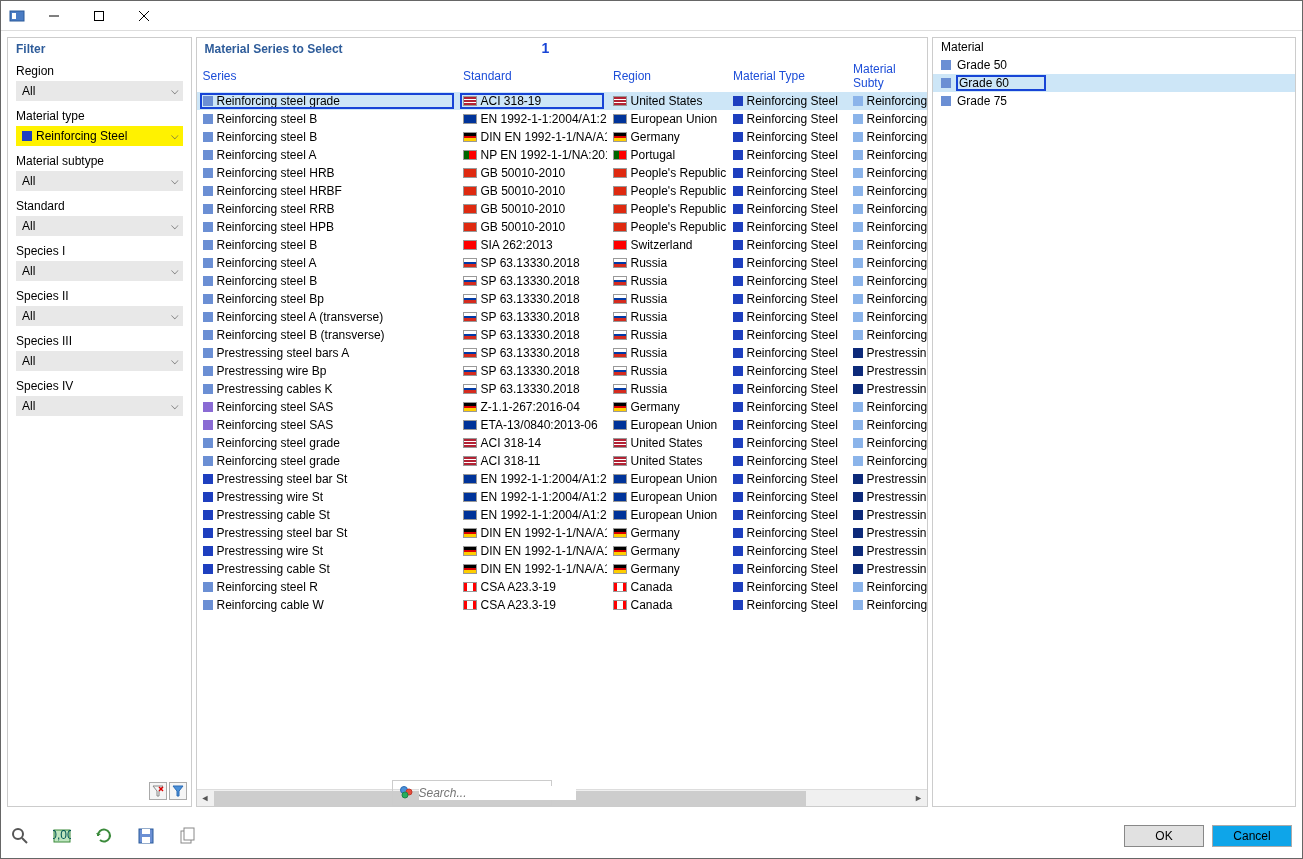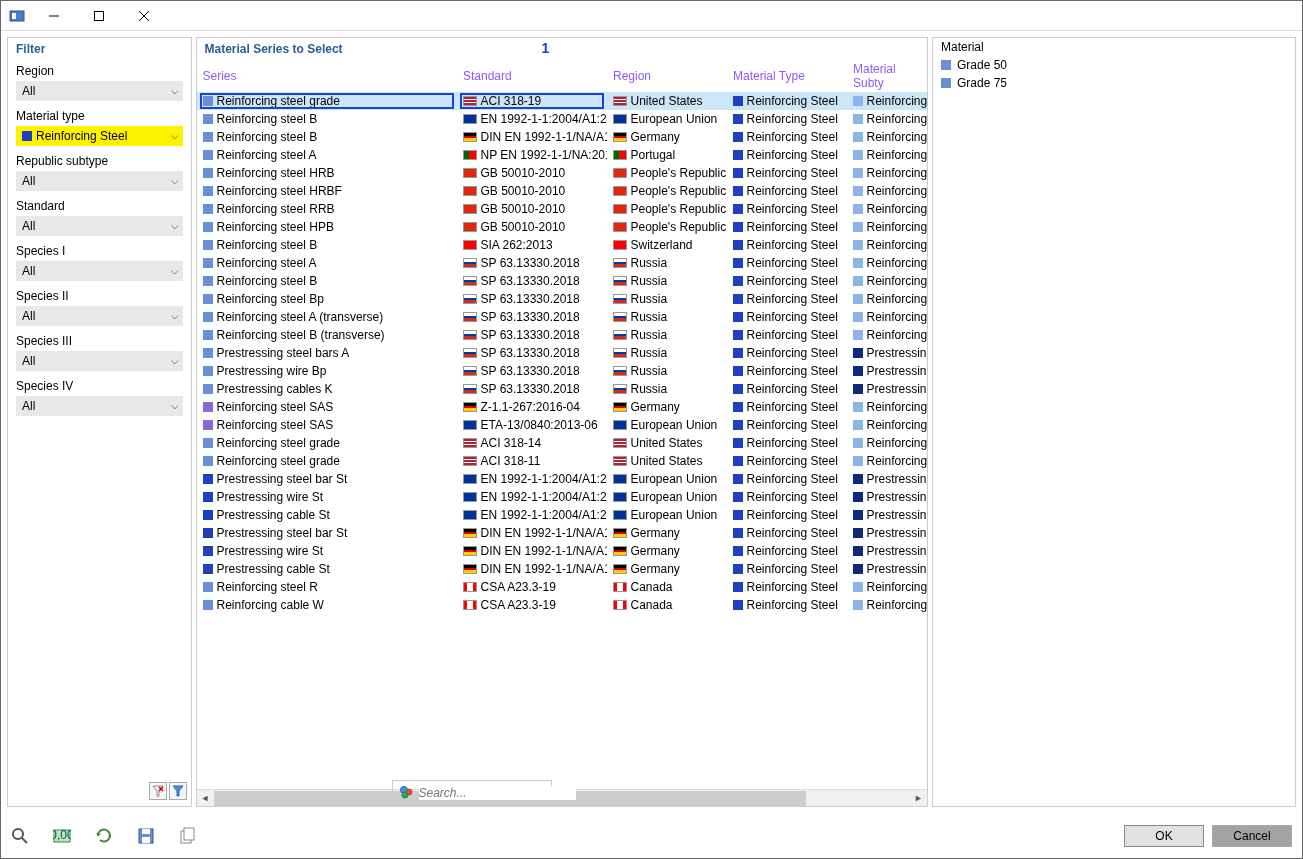--- a/index.html
+++ b/index.html
@@ -18,21 +18,21 @@
 .filter-label:first-child { margin-top: 0; }
 .filter-combo { width: 100%; height: 20px; background: #e8e8e8; border: none; display: flex; align-items: center; padding: 0 6px; position: relative; cursor: pointer; }
 .filter-combo.highlight { background: #fff200; }
 .filter-combo-text { flex: 1; font-size: 12px; display: flex; align-items: center; gap: 4px; }
 .chev { position: absolute; right: 4px; font-size: 10px; color: #555; }
 .series-panel { flex: 1; display: flex; flex-direction: column; position: relative; }
 .series-header-row { position: relative; }
 .annotation-num { position: absolute; color: #1744d6; font-weight: bold; font-size: 14px; }
 .table-wrap { flex: 1; overflow: hidden; position: relative; }
 .tbl { width: 100%; border-collapse: collapse; table-layout: fixed; }
-.tbl th { text-align: left; font-weight: normal; padding: 2px 6px; font-size: 12px; color: #8b5cf6; border-right: 1px solid transparent; height: 18px; }
+.tbl th { text-align: left; font-weight: normal; padding: 2px 6px; font-size: 12px; color: #1d4ed8; border-right: 1px solid transparent; height: 18px; }
 .tbl td { padding: 1px 6px; font-size: 12px; white-space: nowrap; overflow: hidden; text-overflow: ellipsis; height: 18px; }
 .tbl tbody tr { cursor: pointer; }
 .tbl tbody tr.selected { background: #cde6f7; }
 .cell-flex { display: flex; align-items: center; gap: 4px; }
 .swatch { width: 10px; height: 10px; display: inline-block; flex-shrink: 0; }
 .flag { width: 14px; height: 10px; display: inline-block; flex-shrink: 0; border: 0.5px solid #999; }
 .material-panel { width: 365px; display: flex; flex-direction: column; }
 .mat-list { flex: 1; }
 .mat-row { display: flex; align-items: center; gap: 6px; padding: 1px 8px; height: 18px; cursor: pointer; }
 .mat-row.selected { background: #cde6f7; }
@@ -40,21 +40,21 @@
 .scrollbar-h { height: 17px; background: #f0f0f0; border-top: 1px solid #ddd; display: flex; align-items: center; }
 .sb-btn { width: 17px; height: 17px; display: flex; align-items: center; justify-content: center; color: #555; font-size: 9px; cursor: pointer; }
 .sb-track { flex: 1; position: relative; height: 17px; }
 .sb-thumb { position: absolute; height: 15px; top: 1px; background: #cdcdcd; }
 .searchbar { position: absolute; bottom: 0; left: 195px; right: 375px; height: 26px; border: 1px solid #ccc; display: flex; align-items: center; padding: 0 6px; gap: 6px; }
 .search-input { border: none; outline: none; flex: 1; font-size: 12px; color: #888; font-style: italic; }
 .footer { position: absolute; bottom: 0; left: 0; right: 0; height: 45px; display: flex; align-items: center; padding: 0 10px; }
 .footer-icons { display: flex; gap: 24px; }
 .footer-icon { width: 18px; height: 18px; cursor: pointer; }
 .footer-btns { margin-left: auto; display: flex; gap: 8px; }
-.btn { min-width: 80px; height: 22px; border: 1px solid #aaa; background: #a3a3a3; cursor: pointer; font-size: 12px; }
+.btn { min-width: 80px; height: 22px; border: 1px solid #aaa; background: #0ea5e9; cursor: pointer; font-size: 12px; }
 .btn.primary { background: #e1e1e1; border: 1px solid #888; }
 .filter-toolbar { display: flex; justify-content: flex-end; gap: 2px; padding: 2px 4px; }
 .ft-btn { width: 18px; height: 18px; border: 1px solid #aaa; display: flex; align-items: center; justify-content: center; cursor: pointer; background: #f5f5f5; }
 .mat-header { padding: 2px 8px; font-size: 12px; }
 .col-series{width:260px}.col-std{width:150px}.col-region{width:120px}.col-type{width:120px}.col-sub{width:80px}
 </style>
 </head>
 <body>
 
 <div class="titlebar">
@@ -95,21 +95,21 @@
           <span class="chev">⌵</span>
         </div>
       <label class="filter-label">Material type</label>
       <div class="filter-combo highlight">
           <span class="filter-combo-text">
             <span class="swatch" style="background:#1e3fbf"></span>
             <span>Reinforcing Steel</span>
           </span>
           <span class="chev">⌵</span>
         </div>
-      <label class="filter-label">Republic subtype</label>
+      <label class="filter-label">Material subtype</label>
       <div class="filter-combo">
           <span class="filter-combo-text">All</span>
           <span class="chev">⌵</span>
         </div>
       <label class="filter-label">Standard</label>
       <div class="filter-combo">
           <span class="filter-combo-text">All</span>
           <span class="chev">⌵</span>
         </div>
       <label class="filter-label">Species I</label>
@@ -1113,20 +1113,24 @@
       <input class="search-input" placeholder="Search..." style="">
     </div>
   </div>
 
   <div class="panel material-panel">
     <div class="mat-header" style="position:relative">Material</div>
     <div class="mat-list" id="mat-list">
         <div class="mat-row">
           <span class="swatch" style="background:#6b8fd4"></span>
           <span>Grade 50</span>
+        </div>
+        <div class="mat-row selected">
+          <span class="swatch" style="background:#6b8fd4"></span>
+          <span class="highlight-box" style="padding:0 36px 0 2px">Grade 60</span>
         </div>
         <div class="mat-row">
           <span class="swatch" style="background:#6b8fd4"></span>
           <span>Grade 75</span>
         </div>
       </div>
   </div>
 </div>
 
 <div class="footer">

